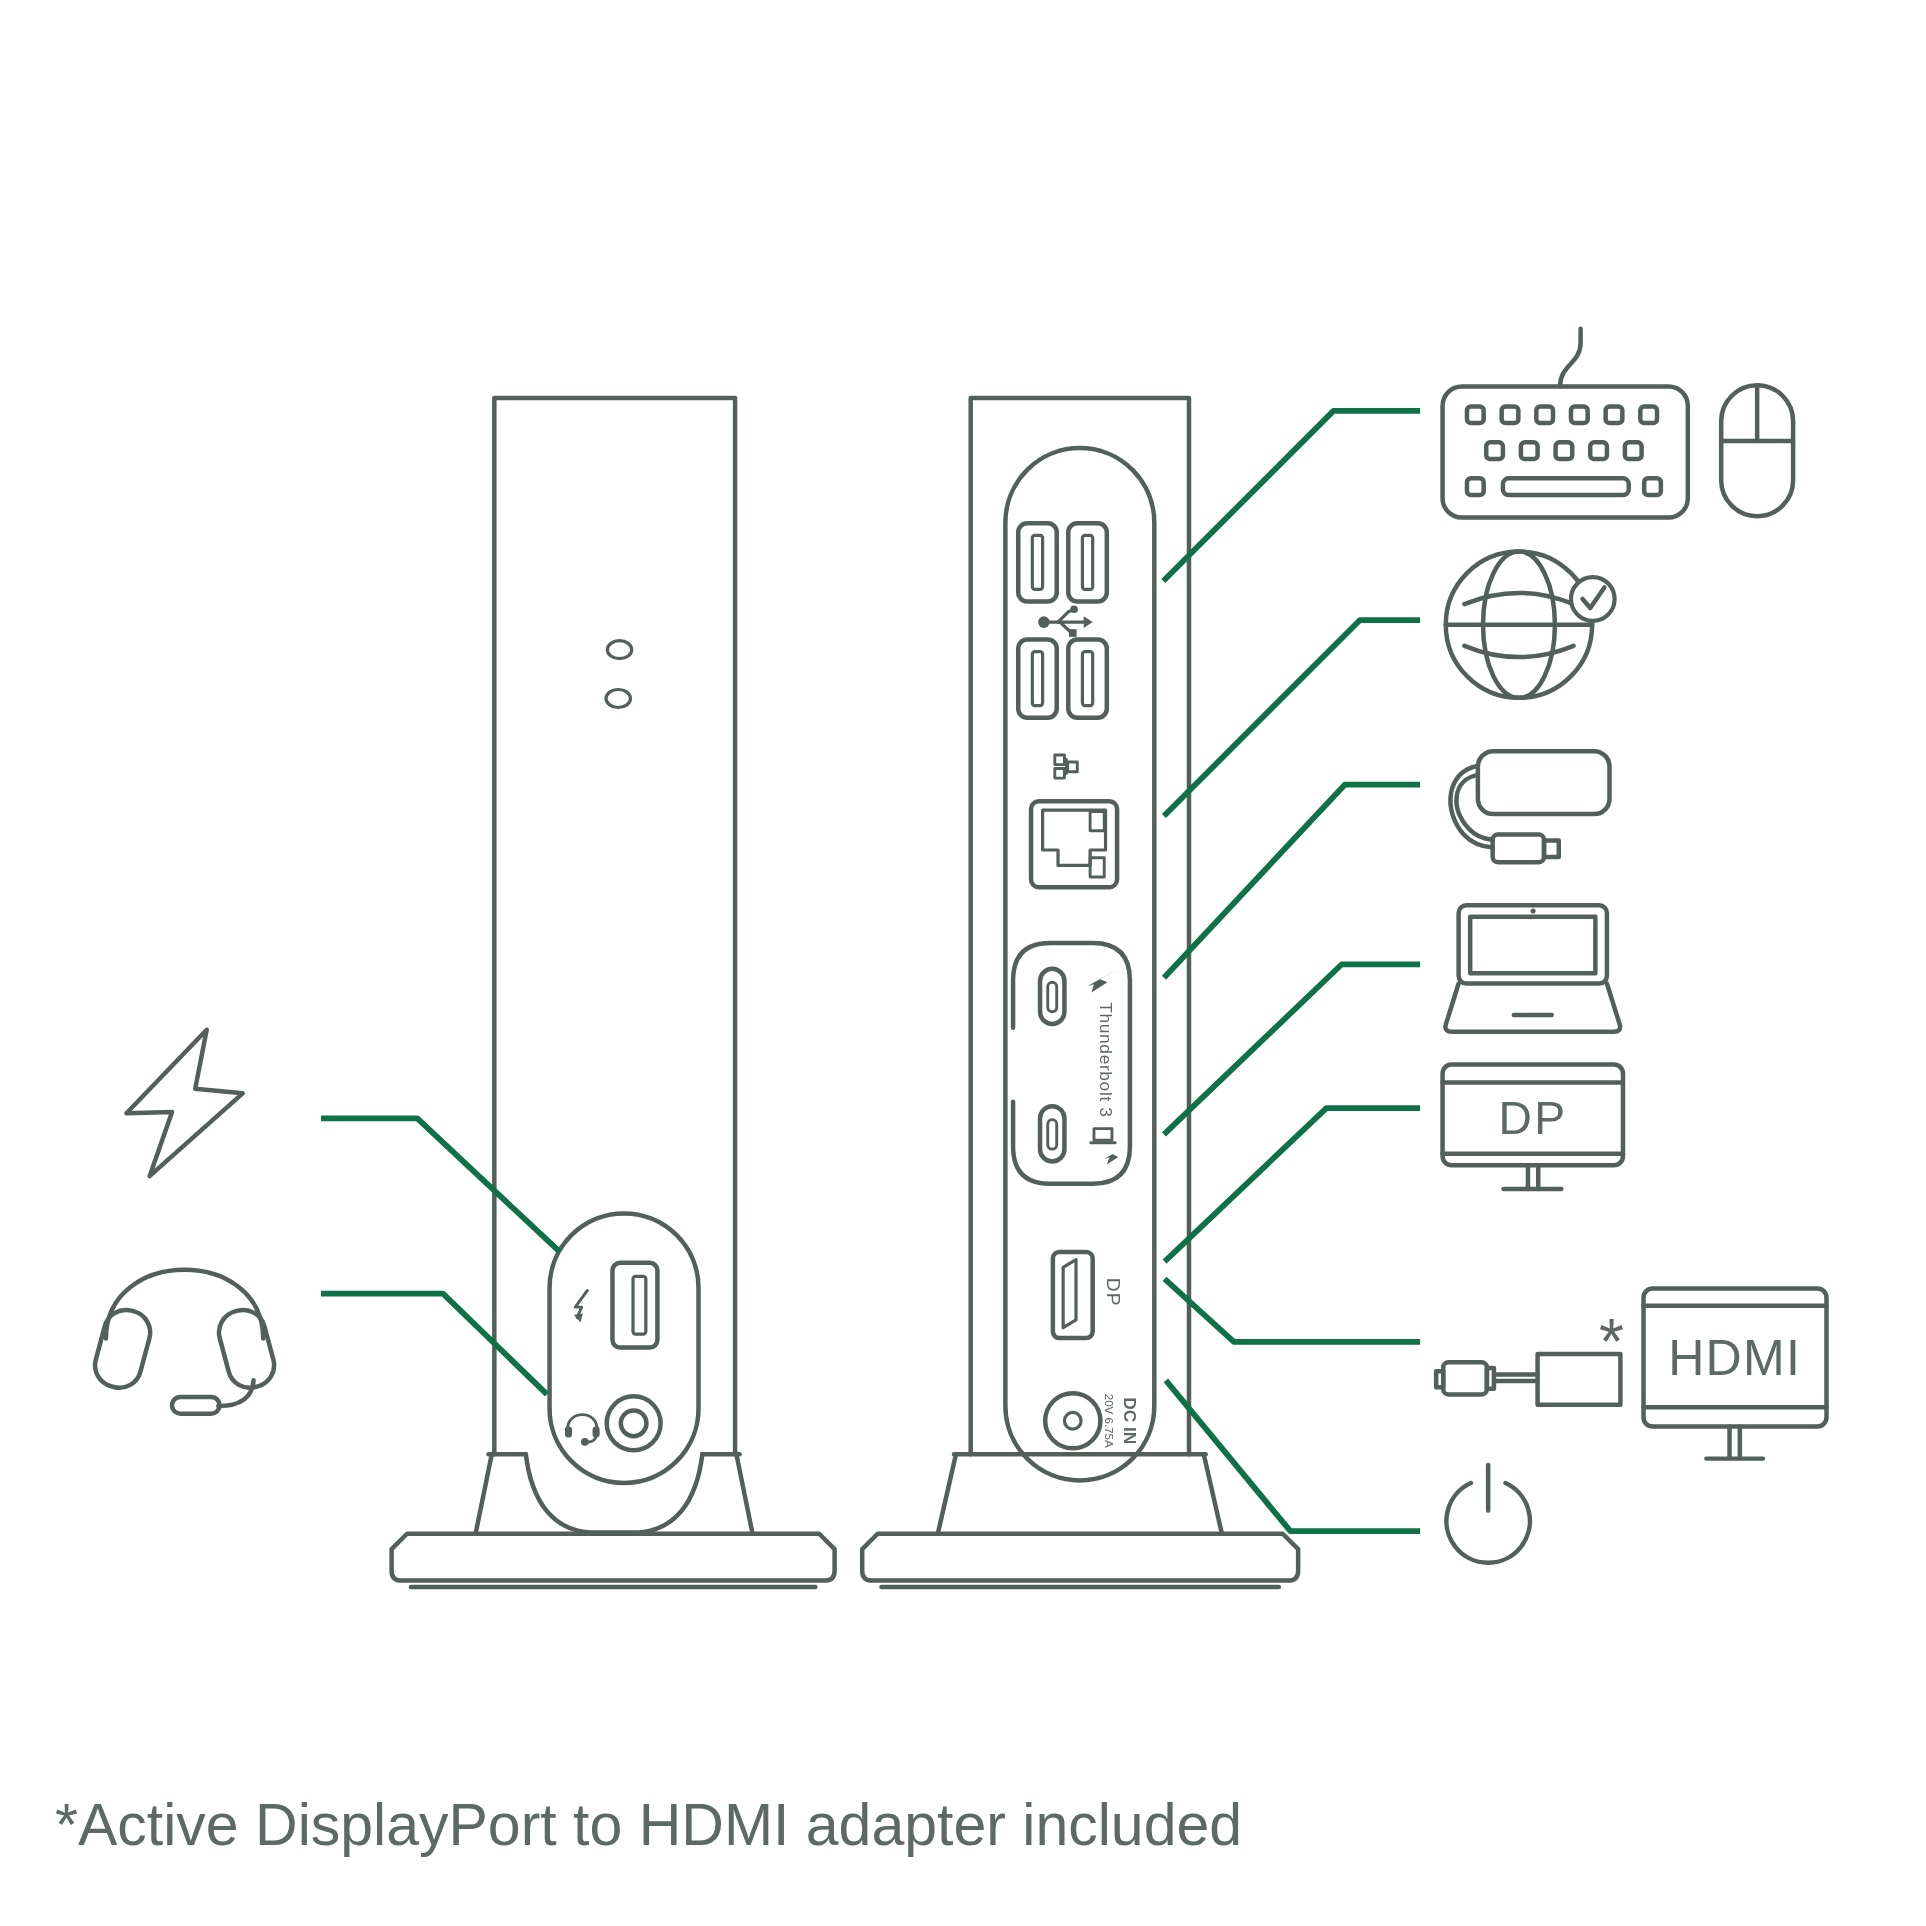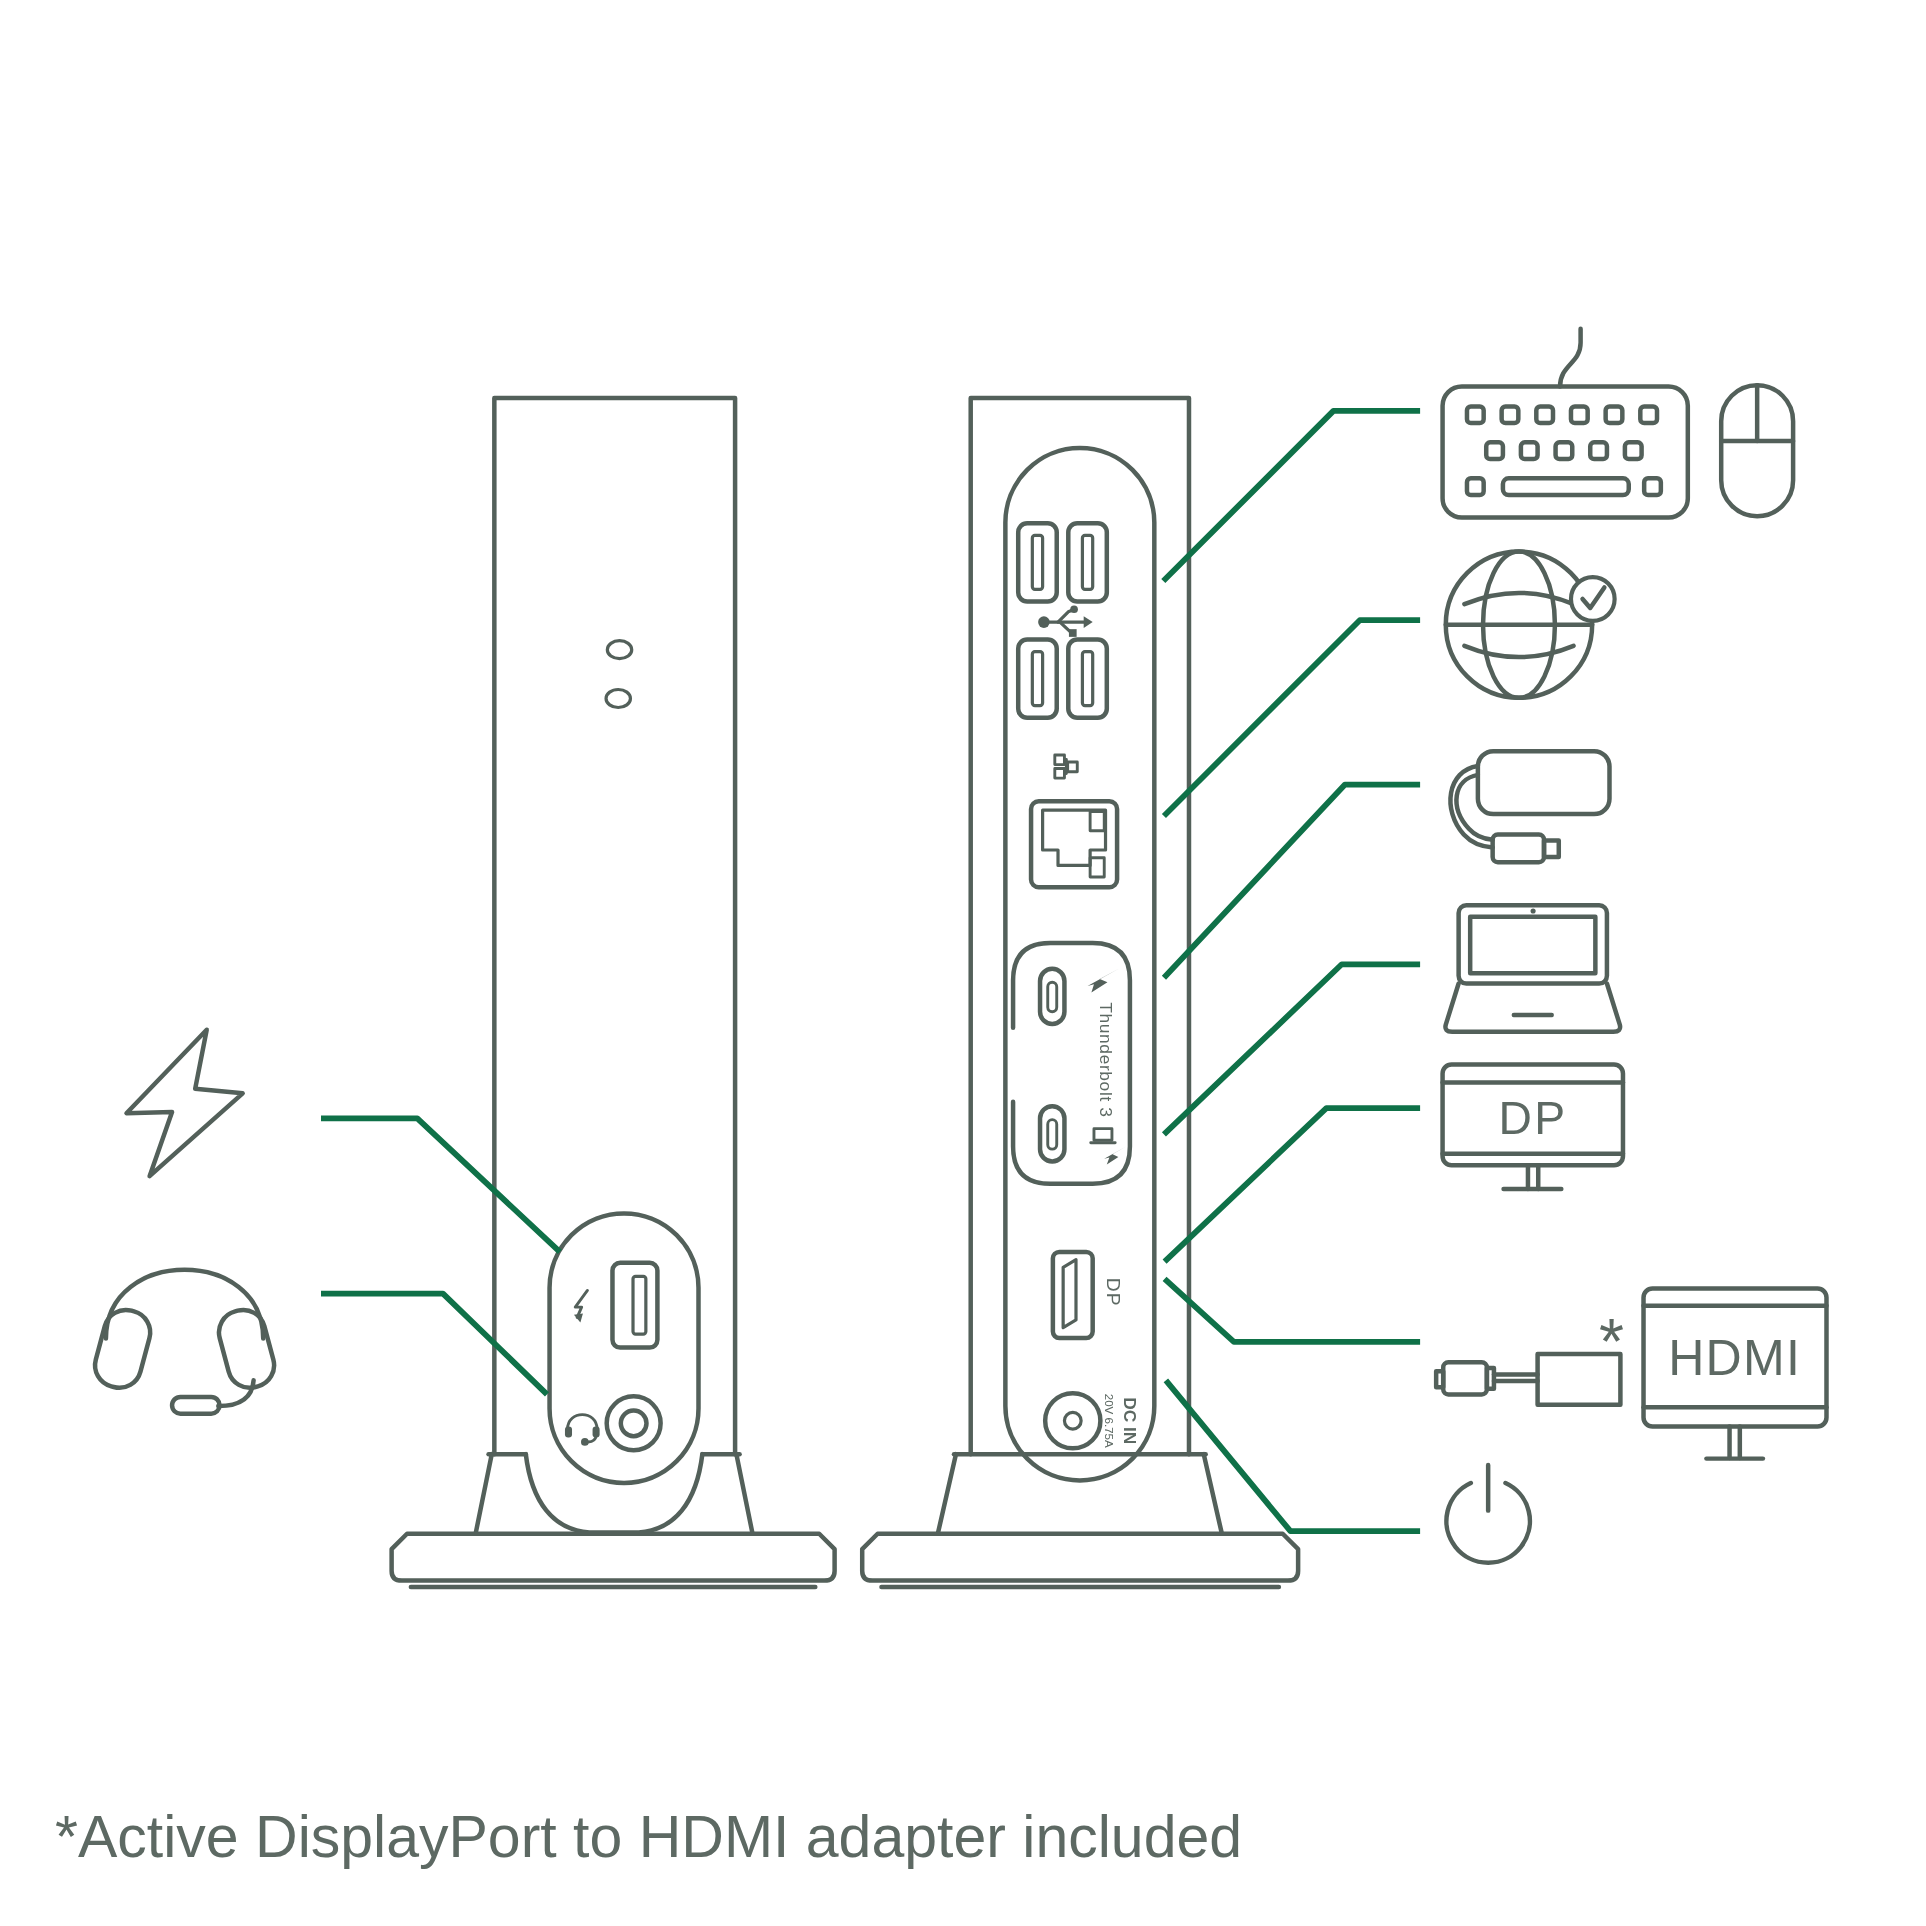--- a/index.html
+++ b/index.html
@@ -6,21 +6,21 @@
   .stage{position:relative;width:1926px;height:1926px;background:#ffffff;overflow:hidden;
          font-family:"Liberation Sans", sans-serif;}
   svg{position:absolute;left:0;top:0;width:1926px;height:1926px;display:block;}
   .outline{stroke:#53605a;fill:none;stroke-width:7;stroke-linecap:round;stroke-linejoin:round;}
   .thin{stroke-width:5;}
   .thin45{stroke-width:4.5;}
   .fillpart{fill:#53605a;stroke:none;}
   .green{stroke:#0f7148;fill:none;stroke-width:9;stroke-linejoin:round;stroke-linecap:butt;}
   .svgtxt{fill:#5d6963;stroke:none;font-family:"Liberation Sans", sans-serif;}
   .footer{position:absolute;left:55px;top:1791px;width:1669px;color:#5d6963;
-          font-size:59px;font-weight:400;letter-spacing:0px;margin-top:12px;}
+          font-size:59px;font-weight:400;letter-spacing:0px;}
 </style>
 </head>
 <body>
 
 <div class="stage">
 <svg viewBox="0 0 3000 3000">
 
   <g>
     <path class="outline" d="M770,2265 V620 H1145 V2265"></path>
     <ellipse class="outline thin" cx="965" cy="1012" rx="19" ry="14"></ellipse>

